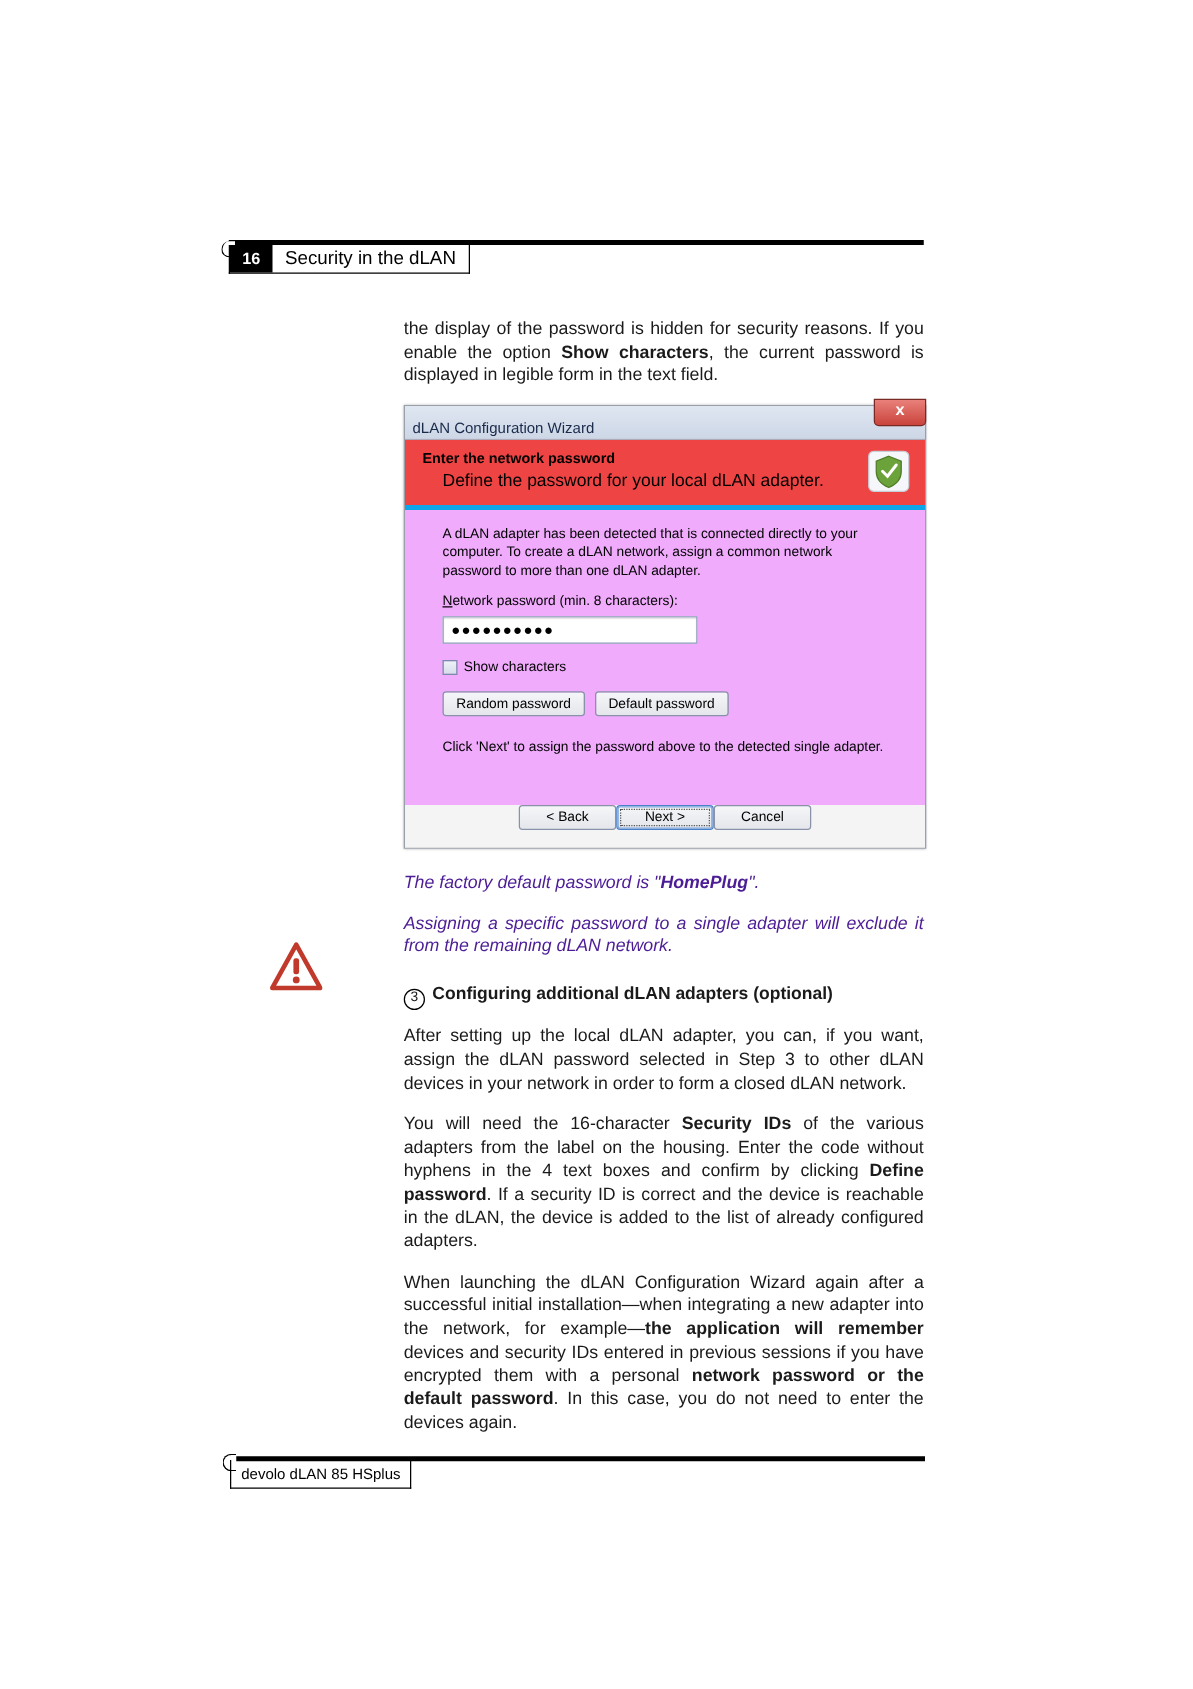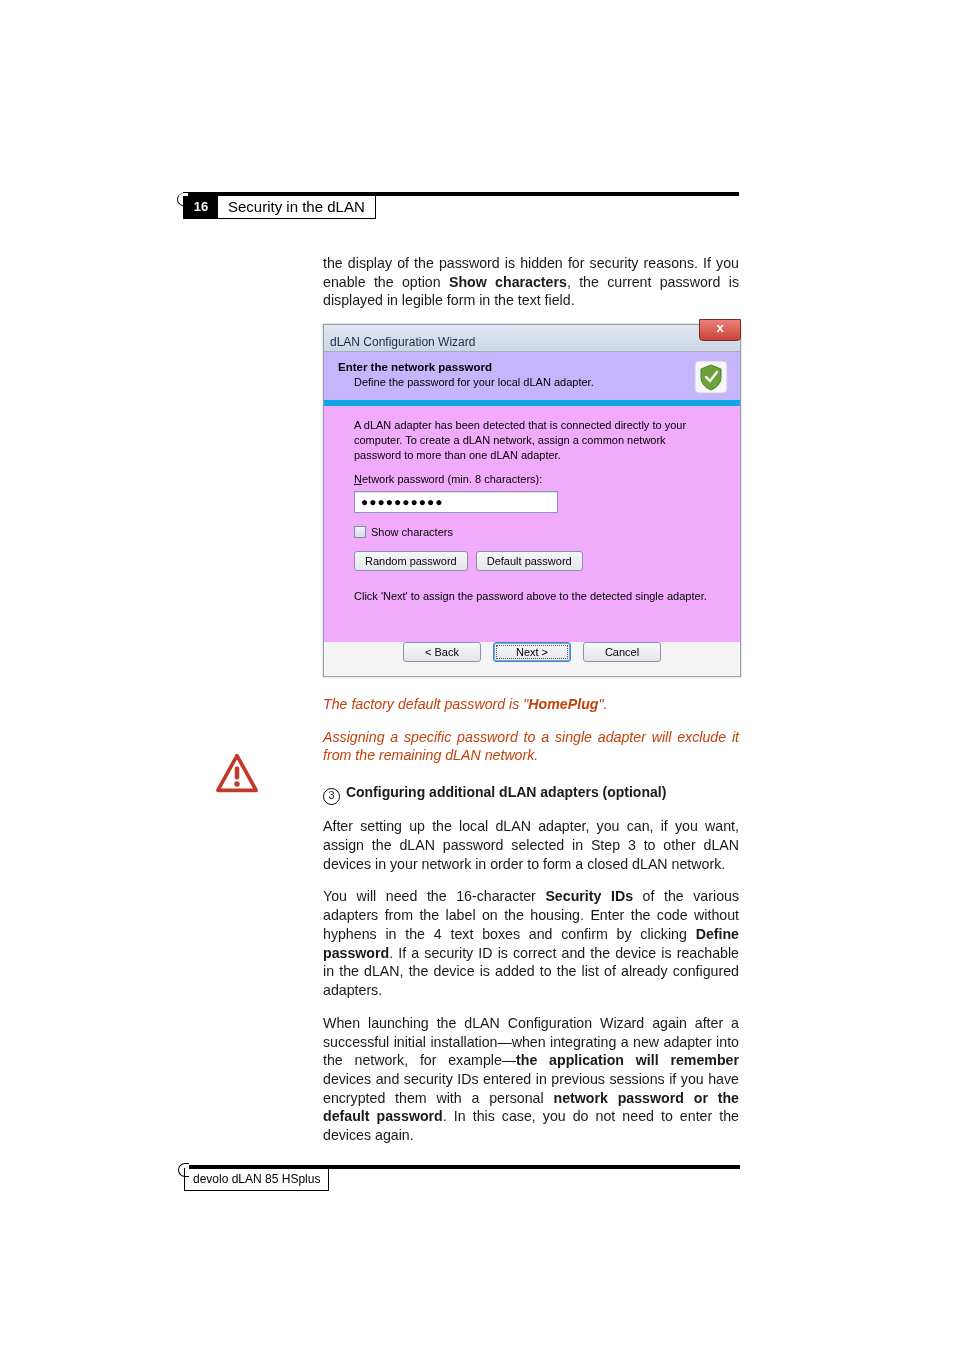--- a/index.html
+++ b/index.html
@@ -73,21 +73,21 @@
   font-size: 14.2px;
   line-height: 1.32;
   color: #1a1a1a;
 }
 .content-col p {
   margin: 0 0 14px 0;
   text-align: justify;
 }
 .content-col .body-italic {
   font-style: italic;
-  color: #c2410c;
+  color: #4c1d95;
 }
 .content-col .bold { font-weight: bold; }
 .content-col .bold-italic { font-weight: bold; font-style: italic; }
 .step-heading {
   font-weight: 700;
   margin: 18px 0 12px 0;
   font-size: 14px;
 }
 .circled {
   display: inline-block;
@@ -148,32 +148,32 @@
   border: 1px solid #7a2a25;
   border-radius: 0 0 4px 4px;
   color: #fff;
   font-weight: bold;
   text-align: center;
   line-height: 16px;
   font-size: 13px;
   font-family: Arial, sans-serif;
 }
 .dialog .hdr {
-  background: #c4b5fd;
-  border-bottom: 6px solid #0ea5e9;
+  background: #ef4444;
+  border-bottom: 4px solid #0ea5e9;
   padding: 8px 14px 10px 14px;
   position: relative;
 }
 .dialog .hdr .line1 {
   font-weight: bold;
   color: #000;
   font-size: 11.5px;
 }
 .dialog .hdr .line2 {
-  font-size: 11px;
+  font-size: 14px;
   margin-left: 16px;
   color: #000;
 }
 .dialog .hdr-icon {
   position: absolute;
   right: 12px;
   top: 8px;
   width: 34px;
   height: 34px;
 }
@@ -238,21 +238,21 @@
 }
 .dialog .click-next {
   font-size: 11px;
   margin-bottom: 34px;
 }
 .dialog .footer {
   background: #f4f4f4;
   padding: 0 12px 14px 12px;
   display: flex;
   justify-content: center;
-  gap: 12px;
+  gap: 0;
 }
 .dialog .footer .winbtn { width: 78px; text-align: center; padding: 2px 0; }
 .dialog .footer .focused {
   outline: 1px dotted #555;
   outline-offset: -4px;
   border-color: #4a80c8;
   box-shadow: 0 0 0 1px #7aa5e0 inset;
 }
 
 

